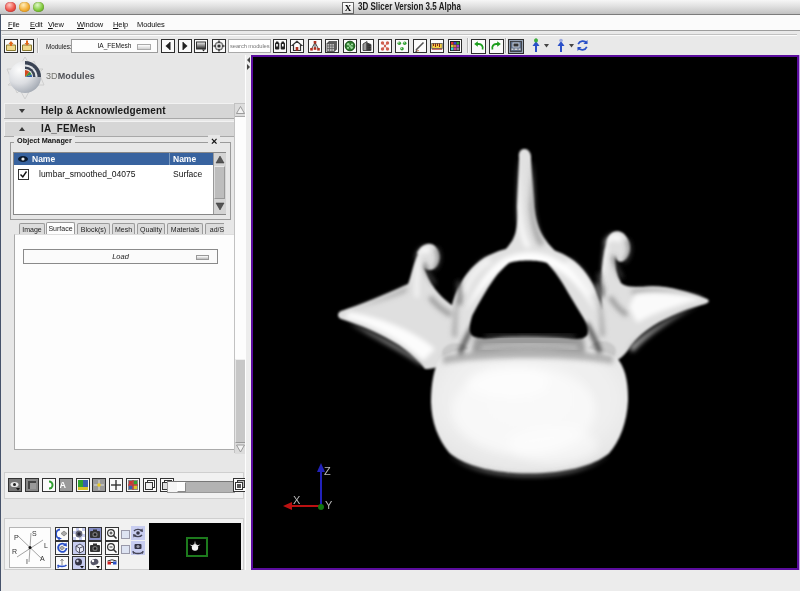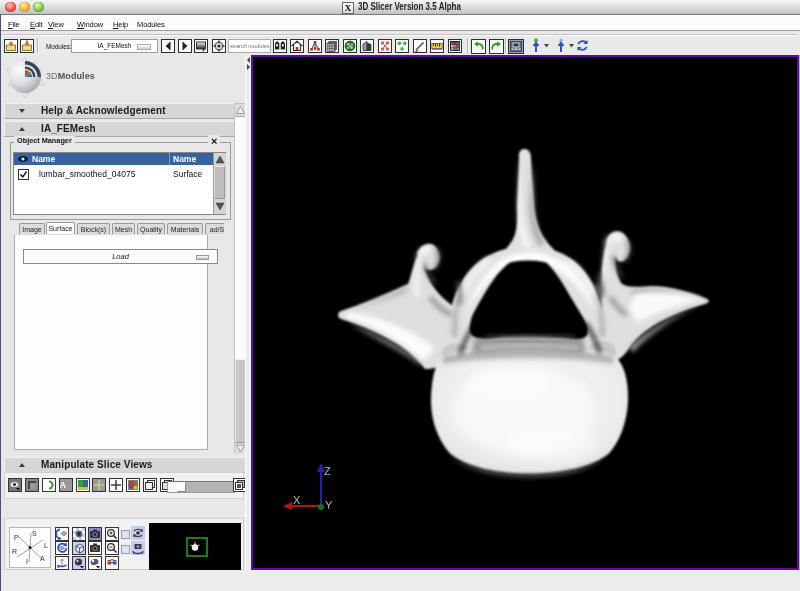--- a/index.html
+++ b/index.html
@@ -391,41 +391,40 @@
     <div class="abs" id="tabs" style="left:13px;top:167px;width:210px;height:12px;font-size:7px;color:#222;overflow:hidden;">
       <div class="abs tab" style="left:5px;width:26px;">Image</div>
       <div class="abs tab sel" style="left:32px;width:29px;">Surface</div>
       <div class="abs tab" style="left:63px;width:33px;">Block(s)</div>
       <div class="abs tab" style="left:98px;width:23px;">Mesh</div>
       <div class="abs tab" style="left:123px;width:28px;">Quality</div>
       <div class="abs tab" style="left:153px;width:36px;">Materials</div>
       <div class="abs tab" style="left:191px;width:24px;">ad/S</div>
     </div>
 
-    <div class="abs" style="left:13px;top:179px;width:194px;height:216px;background:#fdfdfd;border:1px solid #aaa;box-sizing:border-box;border-top-color:#ddd;font-style:italic;">
+    <div class="abs" style="left:13px;top:179px;width:232px;height:216px;background:#fdfdfd;border:1px solid #aaa;box-sizing:border-box;border-top-color:#ddd;font-style:italic;">
       <div class="abs" style="left:8px;top:14px;width:193px;height:13px;background:#fbfbfb;border:1px solid #8a8a8a;font-size:7.5px;color:#222;text-align:center;line-height:13px;">Load
         <div class="abs" style="right:8px;top:5px;width:11px;height:3px;background:linear-gradient(#fff,#bbb);border:1px solid #999;"></div>
       </div>
     </div>
 
     <div class="abs" style="left:233px;top:48px;width:13px;height:350px;background:#fdfdfd;border:1px solid #c2c2c2;box-sizing:border-box;">
       <div class="abs" style="left:0px;top:0px;width:11px;height:12px;background:#dcdcdc;border-bottom:1px solid #aaa;">
         <svg width="11" height="12">
             <path d="M5.5 2.5 L9.5 9.5 H1.5 Z" fill="#f2f2f2" stroke="#888" stroke-width="0.8"></path>
           </svg>
       </div>
       <div class="abs" style="left:0px;top:255px;width:11px;height:84px;background:#c7c7c7;border:1px solid #9a9a9a;border-left-color:#e5e5e5;border-top-color:#eee;box-sizing:border-box;"></div>
       <div class="abs" style="left:0px;top:339px;width:11px;height:11px;background:#dcdcdc;">
         <svg width="11" height="11">
             <path d="M5.5 9 L9.5 2 H1.5 Z" fill="#f2f2f2" stroke="#888" stroke-width="0.8"></path>
           </svg>
       </div>
     </div>
 
-    <div class="hdr" style="top:402px;"><span class="tri triup"></span>Manipulate Slice Views</div>
     <div class="abs" style="left:3px;top:417px;width:240px;height:27px;background:#f1f1f1;border:1px solid #cfcfcf;box-sizing:border-box;" id="msv">
       <div class="icbtn" style="left:3px;top:5px;width:12px;height:12px;background:#777;">
           <svg width="12" height="12">
             <ellipse cx="5.5" cy="5.5" rx="4" ry="2.6" fill="#e8e8e8"></ellipse>
             <circle cx="5.5" cy="5.5" r="1.5" fill="#222"></circle>
             <path d="M7 9 h4 l-2 2.5 z" fill="#111"></path>
           </svg>
         </div>
       <div class="icbtn" style="left:20px;top:5px;width:12px;height:12px;background:#888;">
           <svg width="12" height="12">

